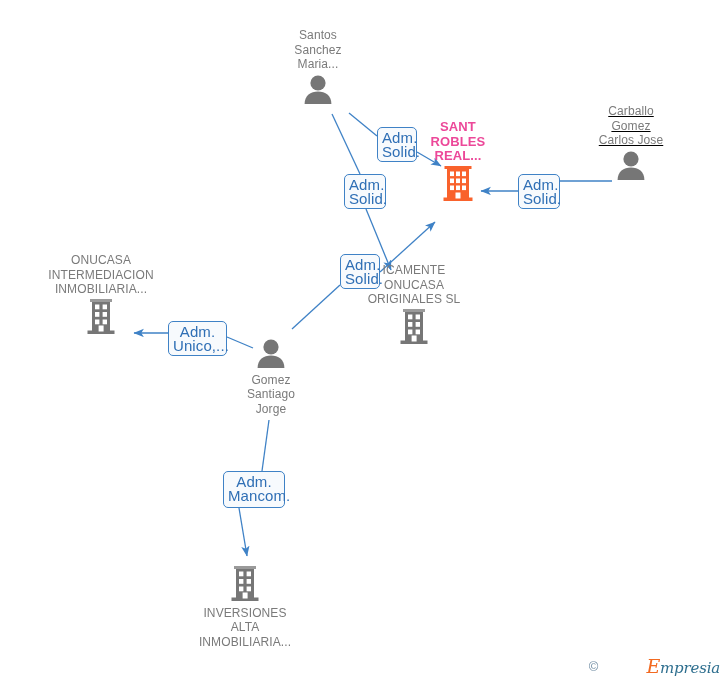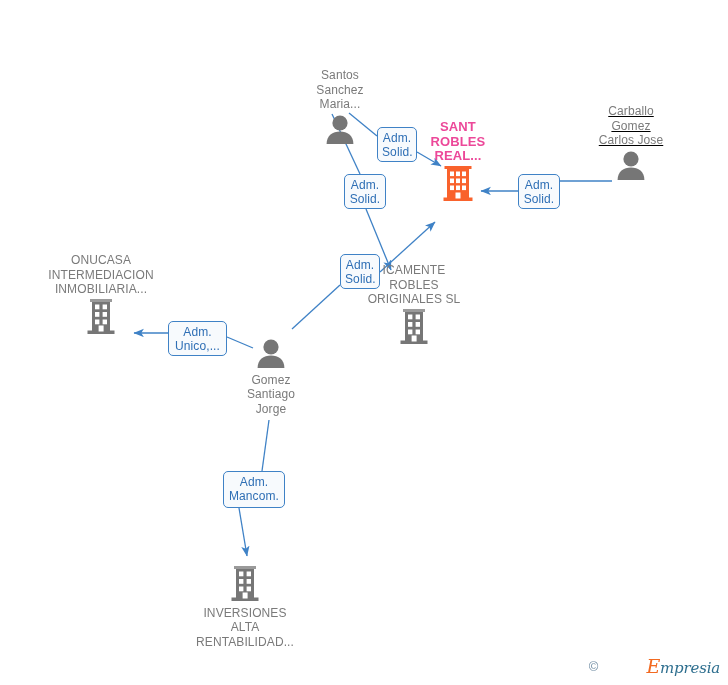--- a/index.html
+++ b/index.html
@@ -47,21 +47,21 @@
   .node.cap-above .glyph { margin-top: 2px; }
   .node.cap-below .caption { margin-top: 2px; }
 
   .edge-label {
     position: absolute;
     box-sizing: border-box;
     background: #f7fafd;
     border: 1.3px solid #3f82c6;
     border-radius: 5px;
     color: #2f6fb5;
-    font-size: 12px;
+    font-size: 15px;
     line-height: 14px;
     text-align: center;
     padding: 3px 4px 17px 4px;
     white-space: pre-line;
     letter-spacing: 0.1px;
   }
   .watermark {
     position: absolute;
     right: 8px;
     bottom: 8px;
@@ -112,21 +112,21 @@
 
     <path d="M 292,329 L 340,285" stroke="#3f82c6" stroke-width="1.3" fill="none"></path>
 
     <path d="M 253,348 L 227,337" stroke="#3f82c6" stroke-width="1.3" fill="none"></path>
     <path d="M 168,333 L 134,333" stroke="#3f82c6" stroke-width="1.3" fill="none" marker-end="url(#arrow)"></path>
 
     <path d="M 269,420 L 262,471" stroke="#3f82c6" stroke-width="1.3" fill="none"></path>
     <path d="M 239,508 L 247,556" stroke="#3f82c6" stroke-width="1.3" fill="none" marker-end="url(#arrow)"></path>
   </svg>
 
-  <div class="node cap-above" style="left:340px; top:28px;margin-top:40px;">
+  <div class="node cap-above" style="left:318px; top:28px;">
     <div class="caption">Santos
 Sanchez
 Maria...</div>
     <span class="glyph">
       <svg width="34" height="30" viewBox="0 0 34 30" xmlns="http://www.w3.org/2000/svg">
         <circle cx="17" cy="9" r="7.6" fill="#767676"></circle>
         <path d="M3.6,30 C3.6,21.3 9.6,17.4 17,17.4 C24.4,17.4 30.4,21.3 30.4,30 Z" fill="#767676"></path>
       </svg>
     </span>
   </div>
@@ -185,21 +185,21 @@
           <rect x="9" y="20.5" width="4.4" height="4.8"></rect>
           <rect x="16.6" y="20.5" width="4.4" height="4.8"></rect>
           <rect x="12.6" y="26.5" width="5" height="6"></rect>
         </g>
       </svg>
     </span>
   </div>
 
   <div class="node cap-above" style="left:414px; top:263px;">
     <div class="caption">ICAMENTE
-ROBLES
+ONUCASA
 ORIGINALES SL</div>
     <span class="glyph">
       <svg width="30" height="35" viewBox="0 0 30 35" xmlns="http://www.w3.org/2000/svg">
         <rect x="6" y="2" width="18" height="31" fill="#767676"></rect>
         <rect x="4" y="0" width="22" height="3" fill="#9a9a9a"></rect>
         <rect x="1.5" y="31.5" width="27" height="3.5" fill="#767676"></rect>
         <g fill="#ffffff">
           <rect x="9" y="5.5" width="4.4" height="4.8"></rect>
           <rect x="16.6" y="5.5" width="4.4" height="4.8"></rect>
           <rect x="9" y="13" width="4.4" height="4.8"></rect>
@@ -236,21 +236,21 @@
           <rect x="9" y="13" width="4.4" height="4.8"></rect>
           <rect x="16.6" y="13" width="4.4" height="4.8"></rect>
           <rect x="9" y="20.5" width="4.4" height="4.8"></rect>
           <rect x="16.6" y="20.5" width="4.4" height="4.8"></rect>
           <rect x="12.6" y="26.5" width="5" height="6"></rect>
         </g>
       </svg>
     </span>
     <div class="caption">INVERSIONES
 ALTA
-RENTABILIDAD...</div>
+INMOBILIARIA...</div>
   </div>
 
   <div class="edge-label" style="left:377px; top:127px; width:40px; height:35px;">Adm.
 Solid.</div>
 
   <div class="edge-label" style="left:344px; top:174px; width:42px; height:35px;">Adm.
 Solid.</div>
 
   <div class="edge-label" style="left:518px; top:174px; width:42px; height:35px;">Adm.
 Solid.</div>

